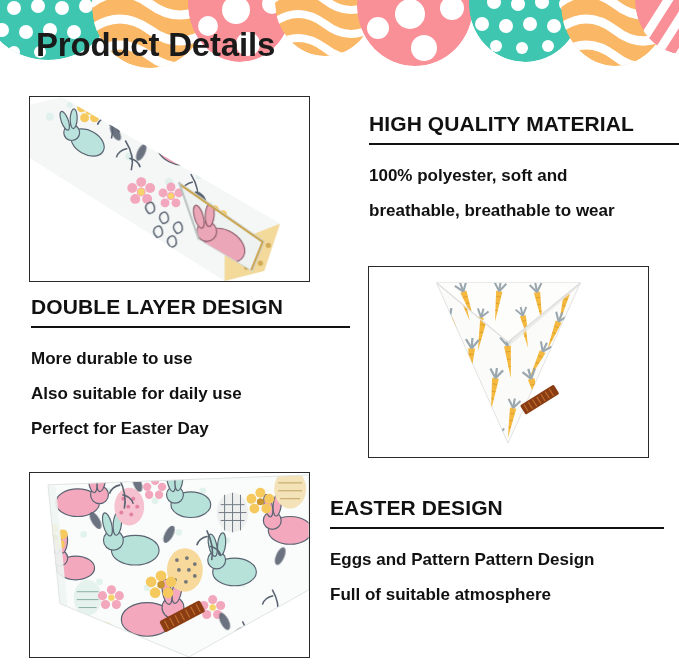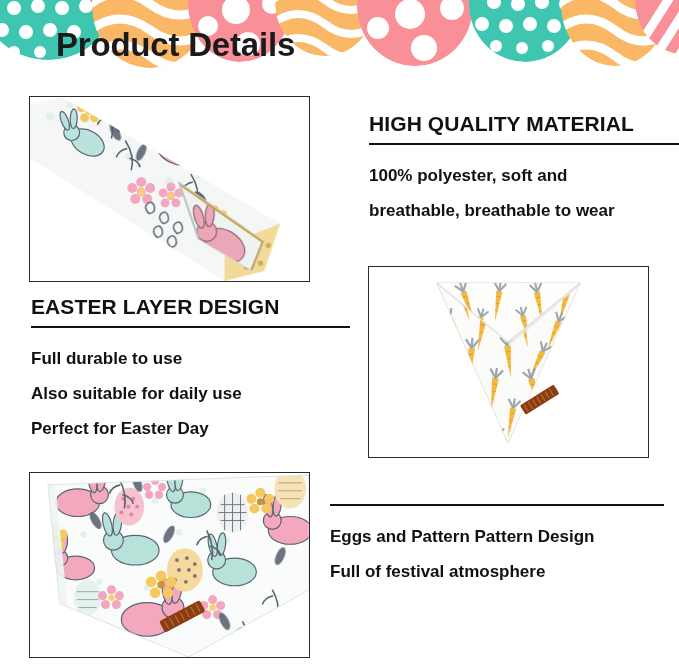--- a/index.html
+++ b/index.html
@@ -36,21 +36,20 @@
   #page-title {
     position: absolute;
     left: 36px;
     top: 26px;
     font-size: 33px;
     font-weight: bold;
     color: #1a1a1a;
     letter-spacing: -0.2px;
     white-space: nowrap;
     z-index: 5;
-    margin-left: 20px;
   }
 
   
   .photo-frame {
     position: absolute;
     border: 1px solid #2b2b2b;
     background: #ffffff;
     overflow: hidden;
     box-sizing: border-box;
   }
@@ -466,24 +465,24 @@
           <path d="M19,1.5 L19,9.5"></path>
             <path d="M24,1.5 L24,9.5"></path>
             <path d="M29,1.5 L29,9.5"></path>
           <path d="M34,1.5 L34,9.5"></path>
         </g>
       </g>
     </svg>
   </div>
 
   <div class="text-block" id="block-double">
-    <div class="block-heading">EASTER LAYER DESIGN</div>
+    <div class="block-heading">DOUBLE LAYER DESIGN</div>
     <div class="block-rule"></div>
     <div class="block-lines">
-      <div class="block-line">Full durable to use</div>
+      <div class="block-line">More durable to use</div>
       <div class="block-line">Also suitable for daily use</div>
       <div class="block-line">Perfect for Easter Day</div>
     </div>
   </div>
 
   <div class="photo-frame" id="photo-rabbit">
     <svg class="photo-svg" viewBox="0 0 281 186" preserveAspectRatio="none">
       <rect width="281" height="186" fill="#ffffff"></rect>
       <defs>
         <clipPath id="clipCloth">
@@ -717,20 +716,21 @@
           <path d="M23,2 L23,11"></path>
             <path d="M29,2 L29,11"></path>
             <path d="M35,2 L35,11"></path>
           <path d="M41,2 L41,11"></path>
         </g>
       </g>
     </svg>
   </div>
 
   <div class="text-block" id="block-easter">
+    <div class="block-heading">EASTER DESIGN</div>
     <div class="block-rule"></div>
     <div class="block-lines">
       <div class="block-line">Eggs and Pattern Pattern Design</div>
-      <div class="block-line">Full of festival  atmosphere</div>
+      <div class="block-line">Full of suitable  atmosphere</div>
     </div>
   </div>
 
 </div>
 
 </body></html>

